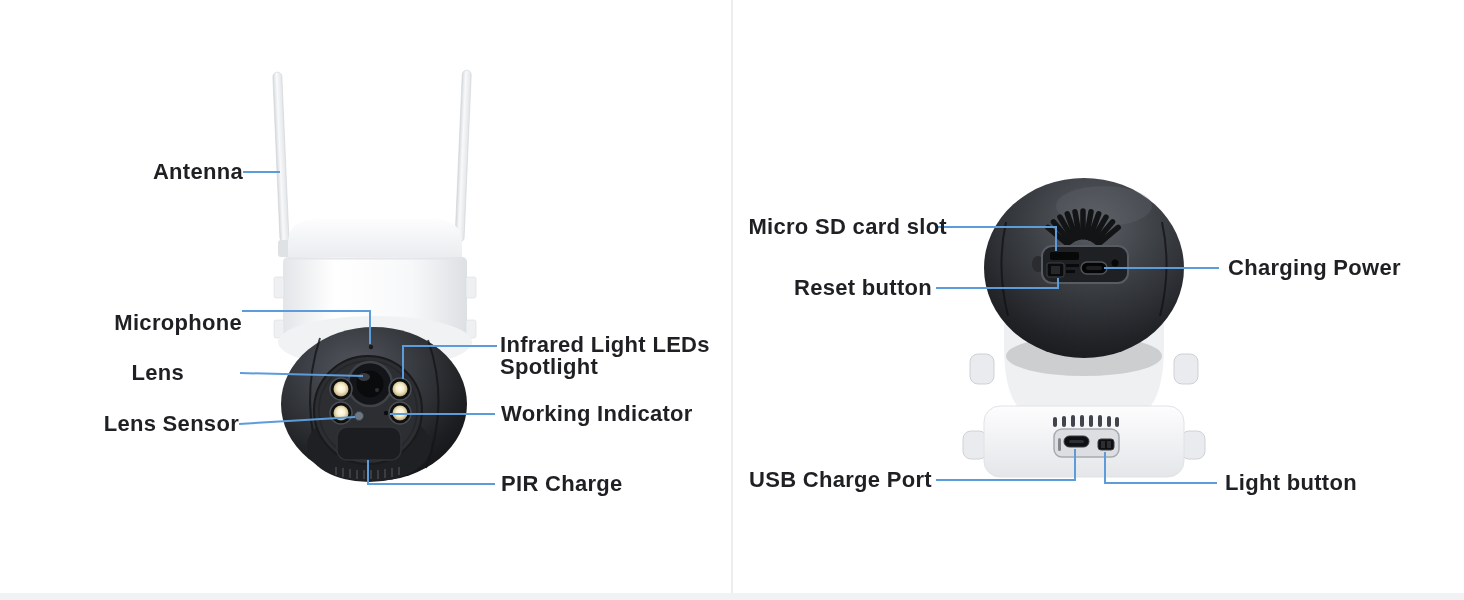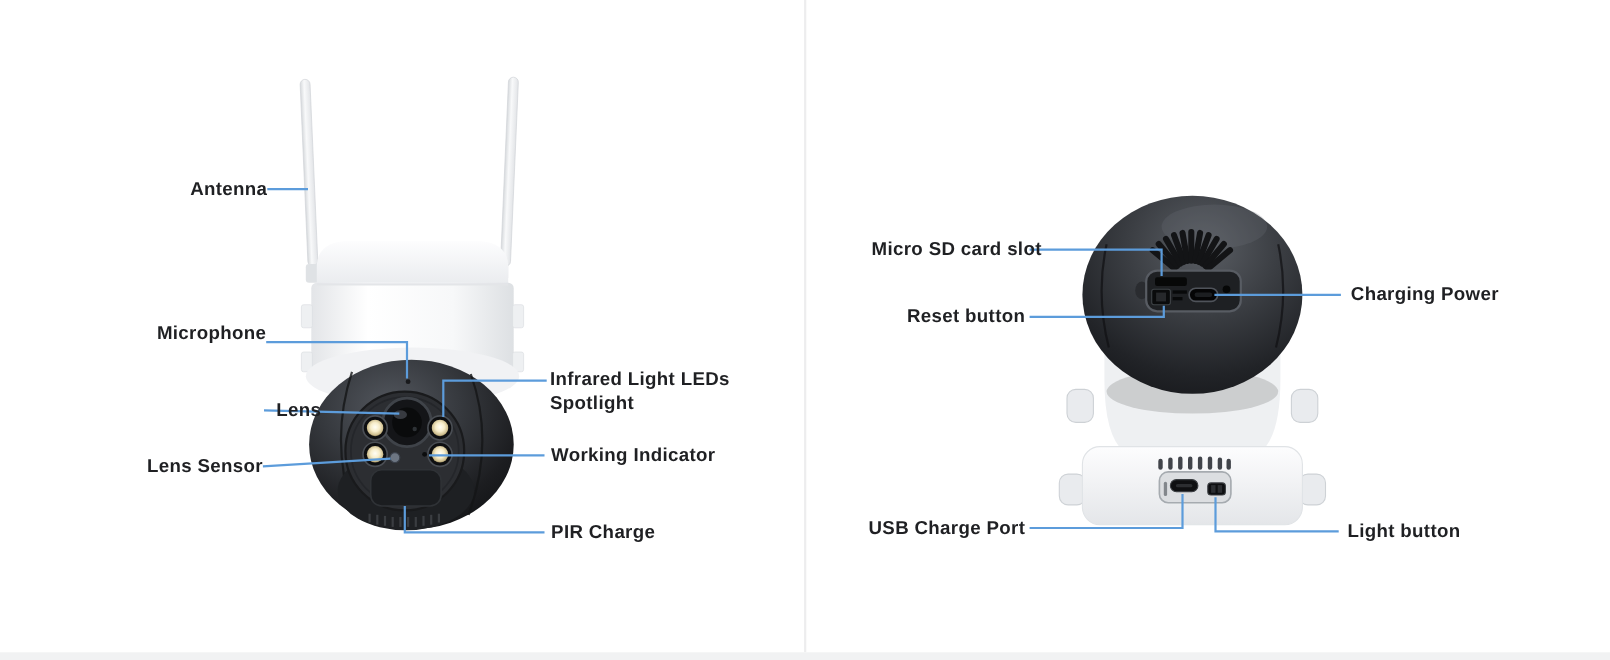--- a/index.html
+++ b/index.html
@@ -3,21 +3,21 @@
 <meta charset="utf-8">
 <style>
   html,body{margin:0;padding:0;background:#ffffff;}
   #stage{
     position:relative;width:1464px;height:600px;overflow:hidden;background:#ffffff;
     font-family:"Liberation Sans","DejaVu Sans",sans-serif;
   }
   .label{
     position:absolute;
     color:var(--text-color,#1f2023);
-    font-size:17px;line-height:22px;font-weight:600;letter-spacing:.3px;
+    font-size:22px;line-height:22px;font-weight:600;letter-spacing:.3px;
     white-space:nowrap;
   }
   .label.r{text-align:right;}
   .divider{position:absolute;top:0;width:2px;background:var(--divider-color,#ededee);}
   .bottom-strip{position:absolute;left:0;bottom:0;width:100%;height:7px;background:var(--strip-color,#f1f2f3);}
   svg{position:absolute;left:0;top:0;}
   .callout{stroke:var(--accent-color,#5C9CDB);stroke-width:2;fill:none;}
 </style>
 </head>
 <body>
@@ -224,22 +224,22 @@
       <path class="callout" d="M495,484 H368 V460"></path>
       <path class="callout" d="M936,227 H1056 V251"></path>
       <path class="callout" d="M936,288 H1058 V278"></path>
       <path class="callout" d="M1104,268 H1219"></path>
       <path class="callout" d="M936,480 H1075 V449"></path>
       <path class="callout" d="M1105,452 V483 H1217"></path>
     </g>
   </svg>
 
   <div class="label r" style="right:1221px;top:161px">Antenna</div>
-  <div class="label r" style="right:1222px;top:292px">Microphone</div>
-  <div class="label r" style="right:1172px;top:362px">Lens</div>
+  <div class="label r" style="right:1222px;top:312px">Microphone</div>
+  <div class="label r" style="right:1280px;top:362px">Lens</div>
   <div class="label r" style="right:1225px;top:413px">Lens Sensor</div>
   <div class="label" style="left:500px;top:334px">
     <div>Infrared Light LEDs</div>
     <div>Spotlight</div>
   </div>
   <div class="label" style="left:501px;top:403px">Working Indicator</div>
   <div class="label" style="left:501px;top:473px">PIR Charge</div>
 
   <div class="label r" style="right:517px;top:216px">Micro SD card slot</div>
   <div class="label r" style="right:532px;top:277px">Reset button</div>

